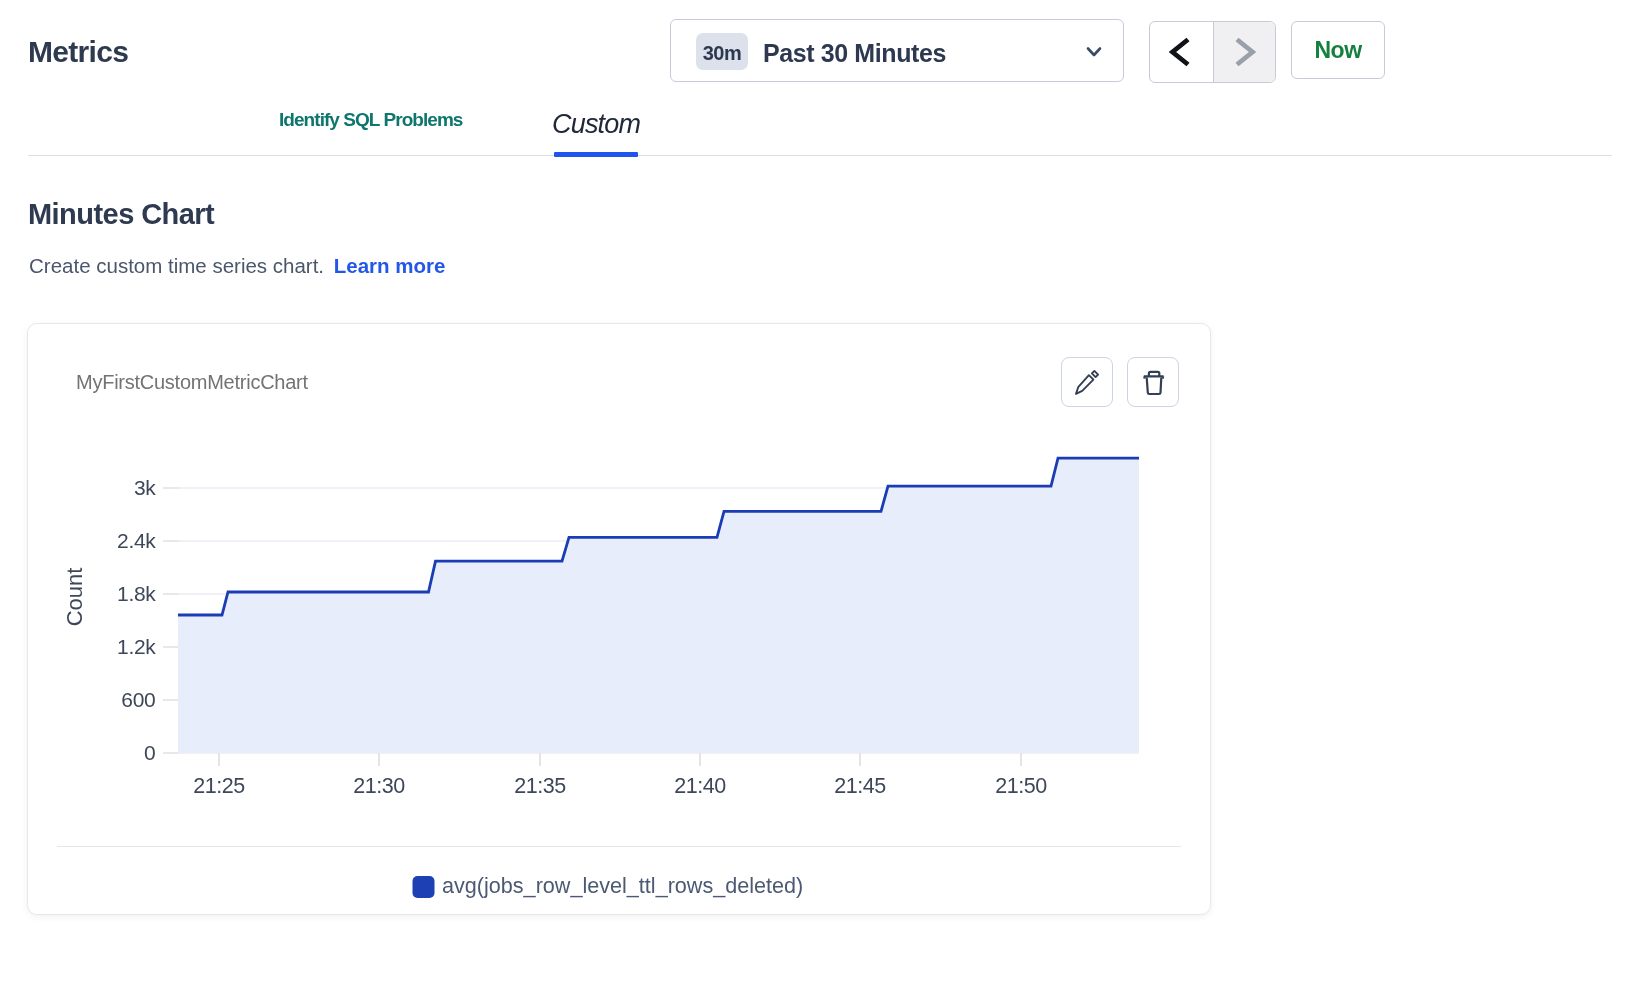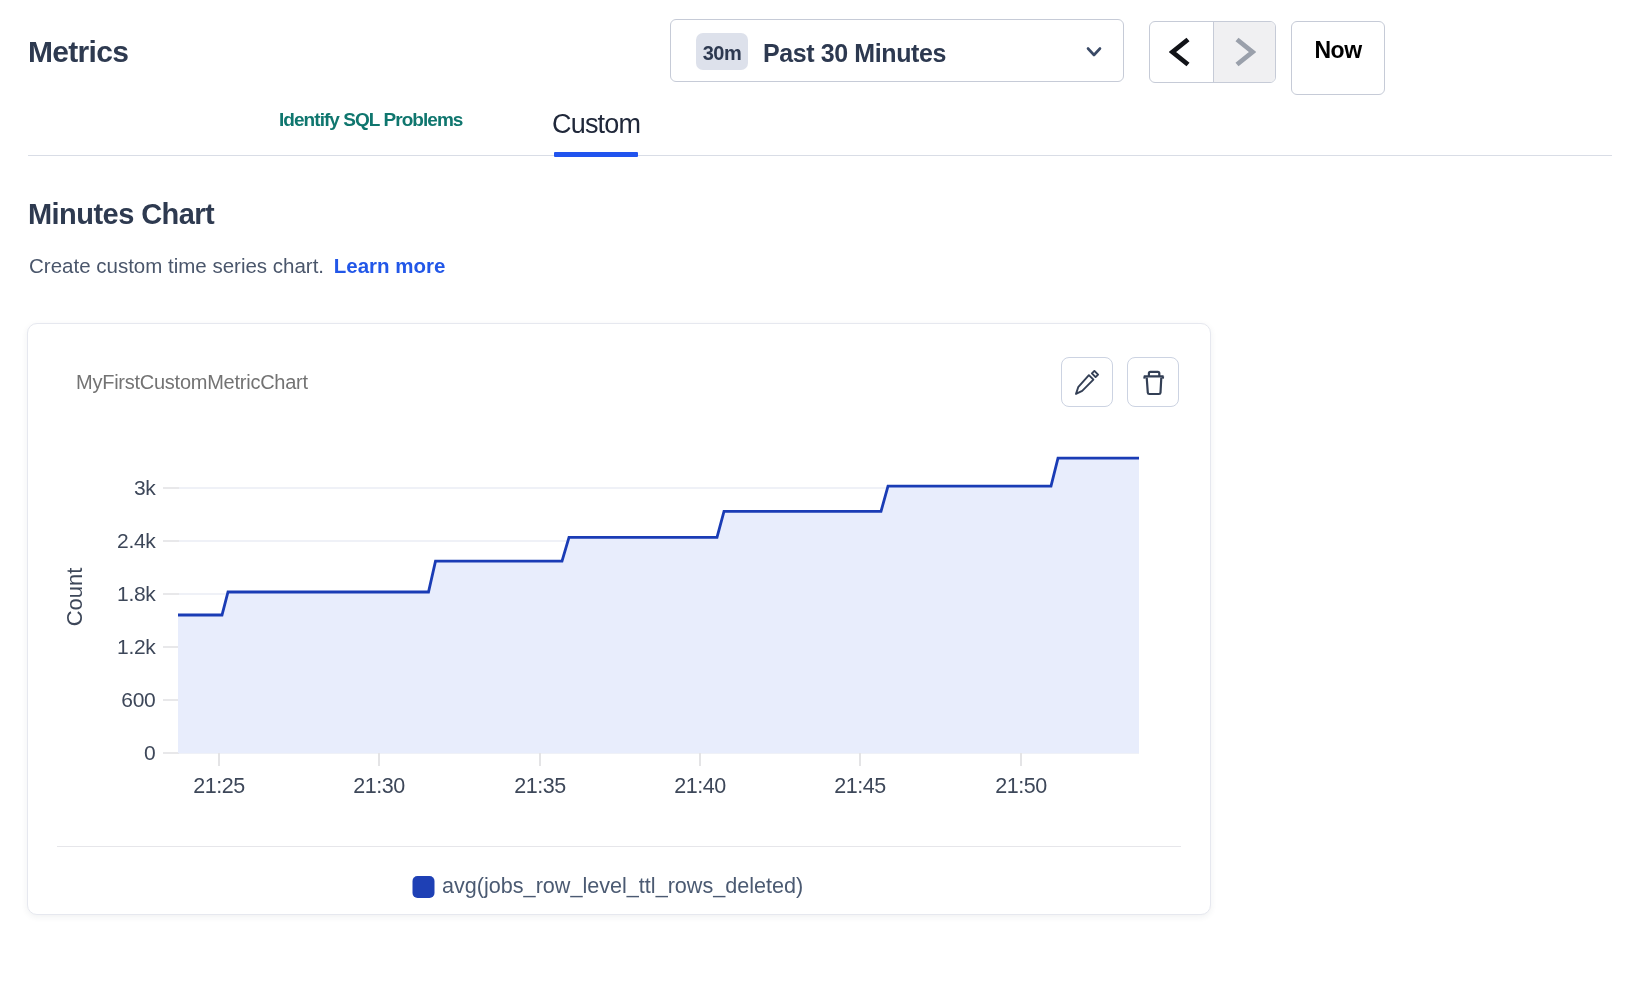--- a/index.html
+++ b/index.html
@@ -27,24 +27,24 @@
           <path d="M19 2.5 L3.5 15 L19 27.5" fill="none" stroke="#111318" stroke-width="4.8" stroke-linejoin="miter"></path>
         </svg>
     </div>
     <div class="abs" style="left:63px; top:0; width:63px; height:60px; background:#f0f0f2; border-left:1px solid #c6cbd7;">
       <svg class="abs" style="left:19px; top:15px;" width="23" height="30" viewBox="0 0 23 30">
           <path d="M4 2.5 L19.5 15 L4 27.5" fill="none" stroke="#9aa0ab" stroke-width="4.8" stroke-linejoin="miter"></path>
         </svg>
     </div>
   </div>
 
-  <div class="abs" style="left:1291px; top:21px; width:94px; height:74px; border:1px solid #c6cbd7; border-radius:6px; background:#fff; text-align:center; line-height:57px; font-size:23px; letter-spacing:-0.5px; font-weight:bold; color:#000000;">Now</div>
+  <div class="abs" style="left:1291px; top:21px; width:94px; height:58px; border:1px solid #c6cbd7; border-radius:6px; background:#fff; text-align:center; line-height:57px; font-size:23px; letter-spacing:-0.5px; font-weight:bold; color:#15803d;">Now</div>
 
   <div class="abs" style="left:279px; top:109px; font-size:19px; letter-spacing:-0.95px; color:#0f766e; white-space:nowrap;font-weight:bold;">Identify SQL Problems</div>
-  <div class="abs" style="left:552px; top:109px; font-size:27px; letter-spacing:-0.8px; color:#20283a; font-weight:500; white-space:nowrap;">Custom</div>
+  <div class="abs" style="left:552px; top:109px; font-size:27px; letter-spacing:-0.8px; color:#20283a; font-weight:500; white-space:nowrap;font-style:italic;">Custom</div>
   <div class="abs" style="left:28px; top:155px; width:1584px; height:1px; background:#d9dde6;"></div>
   <div class="abs" style="left:554px; top:152px; width:84px; height:5px; background:#2154ee; border-radius:1px;"></div>
 
   <div class="abs" style="left:28px; top:198px; font-size:29px; font-weight:bold; color:#2e3a50; letter-spacing:-0.55px;">Minutes Chart</div>
   <div class="abs" style="left:29px; top:254px; font-size:20.5px; color:#4a566b;">Create custom time series chart. <span style="color:#2257e8; font-weight:bold; margin-left:4px;">Learn more</span></div>
 
 
   <div class="abs" style="left:27px; top:323px; width:1184px; height:592px; background:#fff; border:1px solid #e6e8ef; border-radius:10px; box-shadow:0 2px 6px rgba(40,50,70,0.07);"></div>
 
   <div class="abs" style="left:76px; top:371px; font-size:20px; letter-spacing:-0.25px; font-weight:normal; color:#737373;">MyFirstCustomMetricChart</div>

